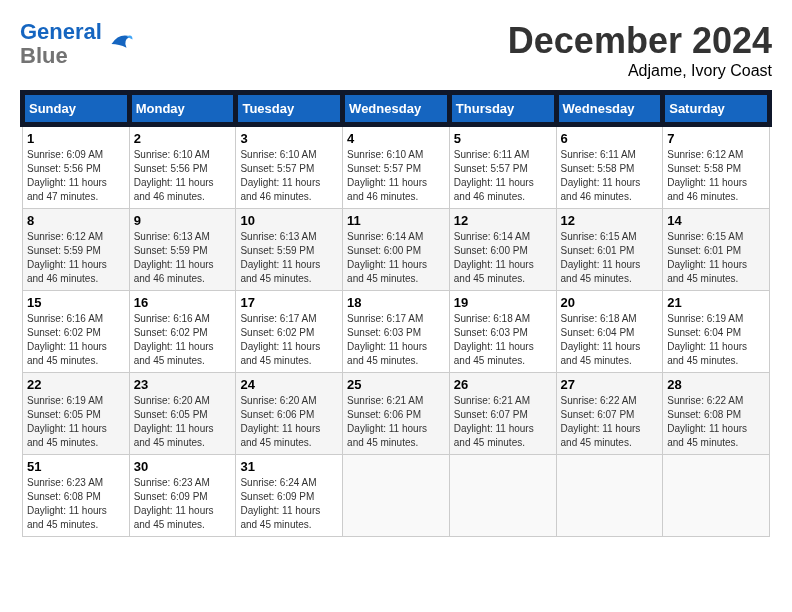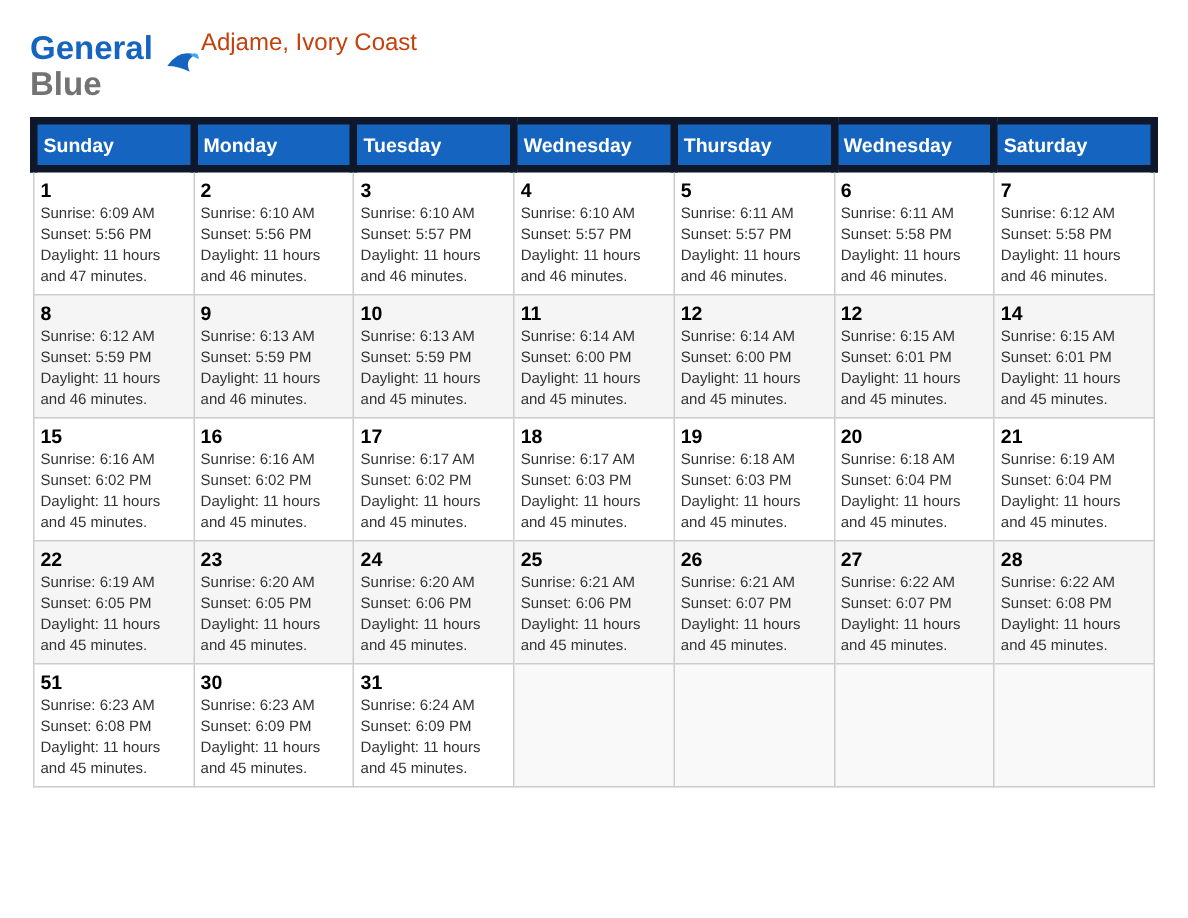--- a/index.html
+++ b/index.html
@@ -5,21 +5,21 @@
     * { box-sizing: border-box; margin: 0; padding: 0; }
     body {
       font-family: Arial, sans-serif;
       background: #fff;
       width: 792px;
       min-height: 612px;
       padding: 20px;
     }
     .header {
       display: flex;
-      justify-content: flex-start;
+      justify-content: space-between;
       align-items: flex-start;
       margin-bottom: 10px;
     }
     .logo {
       display: flex;
       align-items: center;
     }
     .logo-text {
       font-size: 22px;
       font-weight: bold;
@@ -37,21 +37,21 @@
     .title-block {
       text-align: right;
     }
     .month-title {
       font-size: 36px;
       font-weight: bold;
       color: #333;
     }
     .location {
       font-size: 16px;
-      color: #c2410c;
+      color: #000000;
     }
     .calendar {
       width: 100%;
       border-collapse: collapse;
       font-size: 11px;
     }
     .calendar th {
       background-color: #1565c0;
       color: #fff;
       padding: 6px 4px;
@@ -95,20 +95,21 @@
       <div class="logo-text">
         <span>General</span><br><span style="color:#737373;">Blue</span>
       </div>
     </div>
     <svg class="logo-bird" viewBox="0 0 40 40">
       <path d="M10,20 Q20,5 35,10 Q25,15 30,25 Q20,20 10,20Z" fill="#1565c0"></path>
       <path d="M30,10 Q38,6 38,14 Q34,12 30,10Z" fill="#42a5f5"></path>
     </svg>
   </div>
   <div class="title-block">
+    <div class="month-title">December 2024</div>
     <div class="location">Adjame, Ivory Coast</div>
   </div>
 </div>
 
 <table class="calendar">
   <thead>
     <tr>
     <th>Sunday</th>
         <th>Monday</th>
         <th>Tuesday</th>

